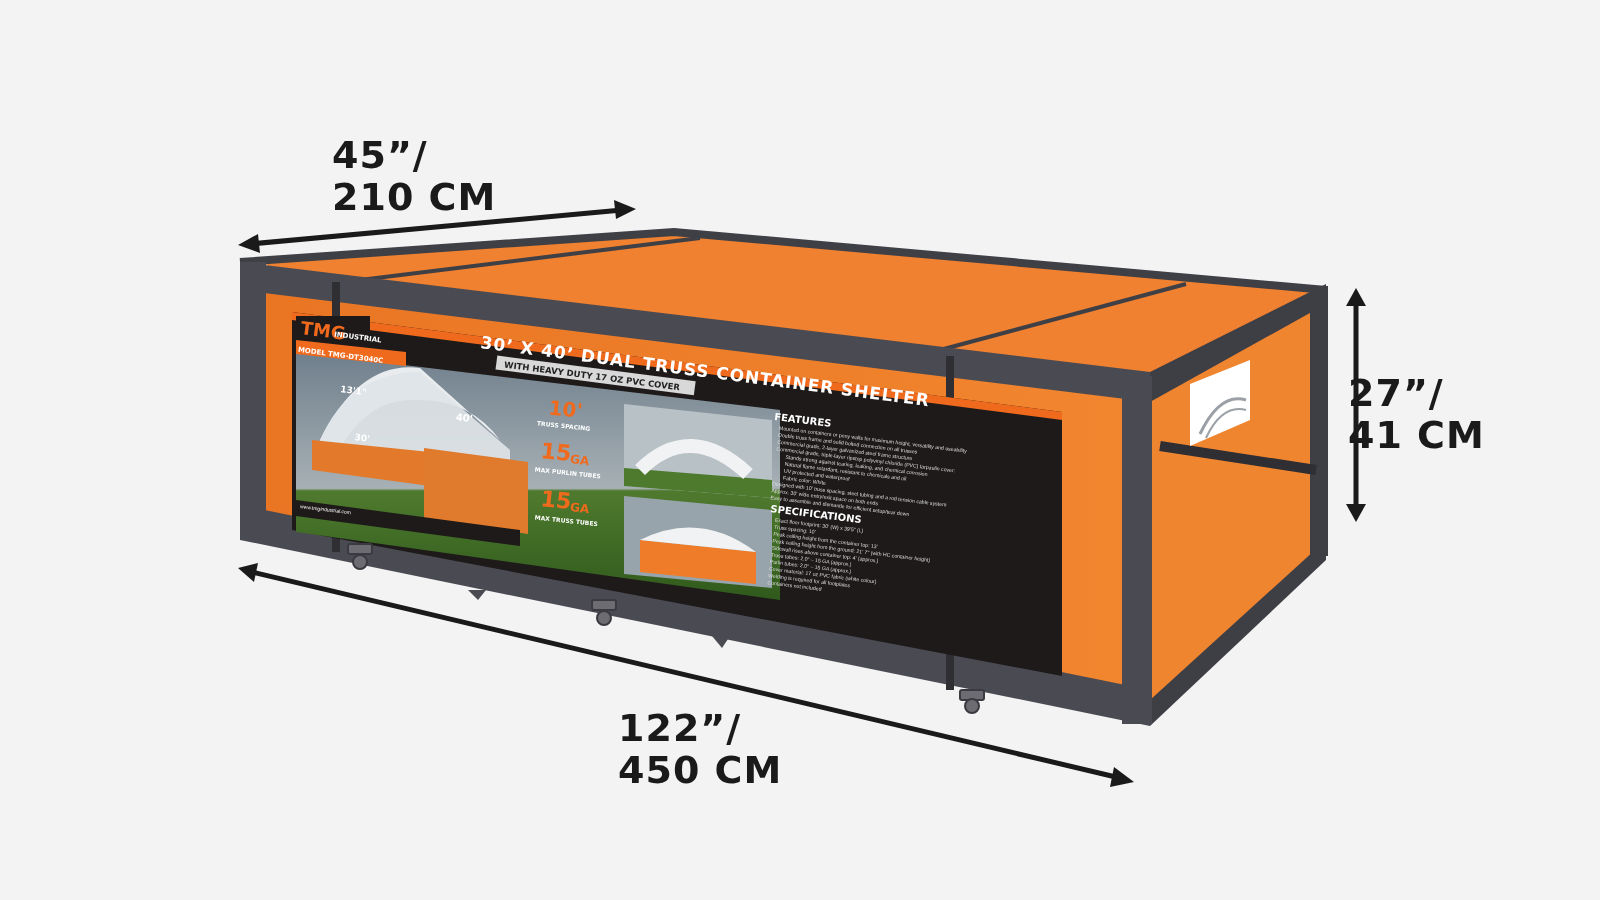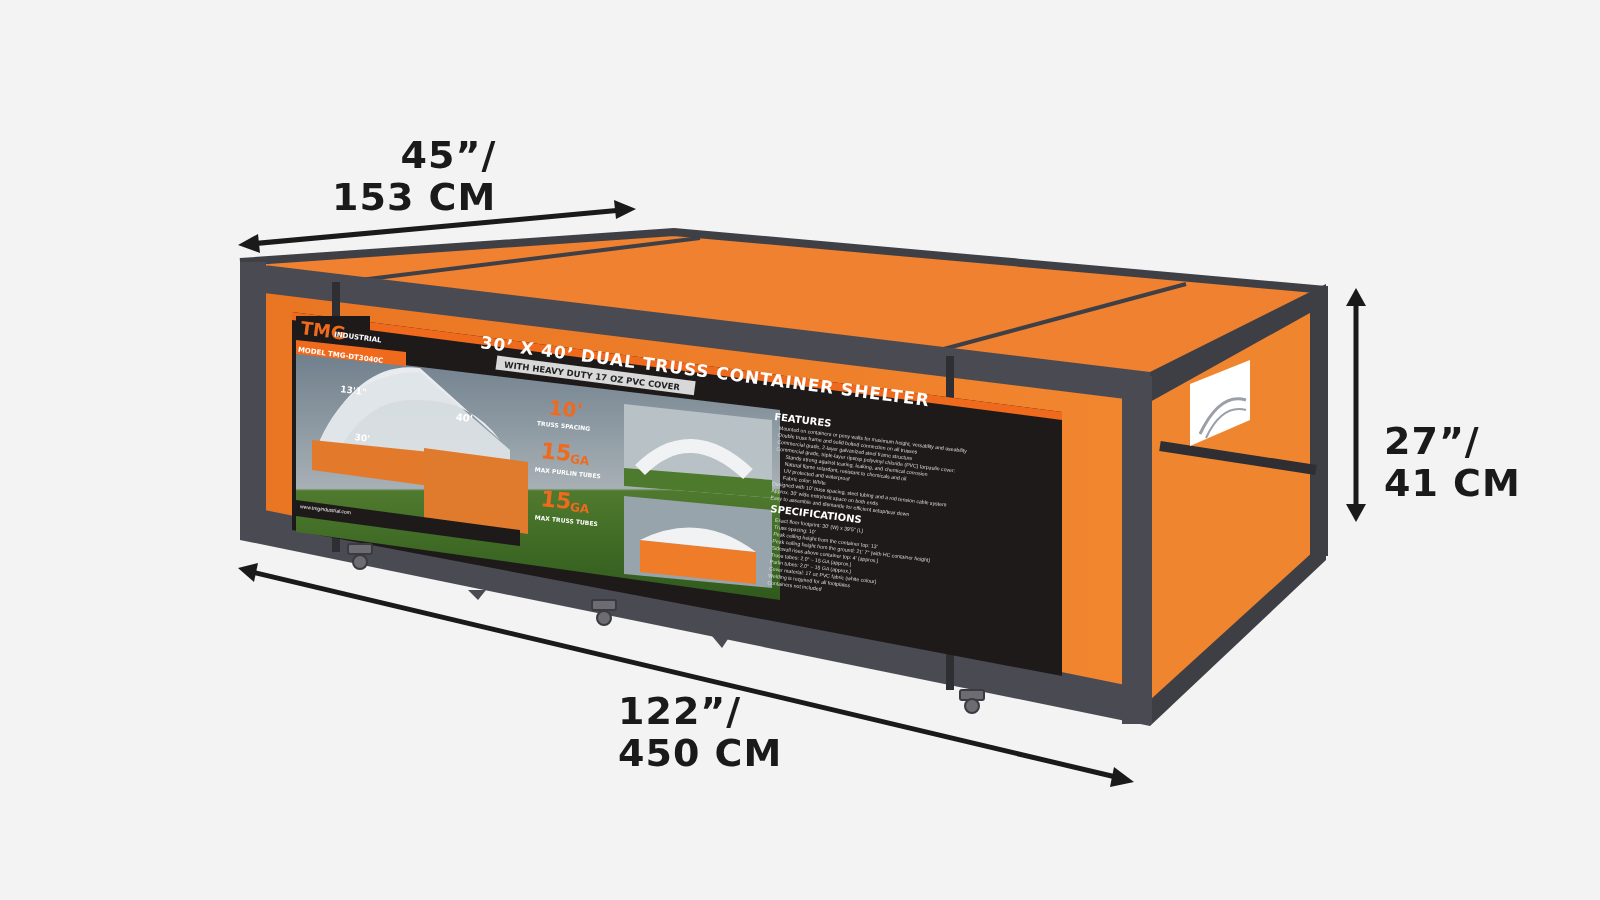--- a/index.html
+++ b/index.html
@@ -183,24 +183,24 @@
     <polygon points="1356,288 1346,306 1366,306" stroke="none"></polygon>
     <polygon points="1356,522 1346,504 1366,504" stroke="none"></polygon>
   </g>
   <g stroke="#1a1a1a" stroke-width="5" fill="#1a1a1a">
     <line x1="252" y1="572" x2="1120" y2="778"></line>
     <polygon points="238,568 258,563 254,582" stroke="none"></polygon>
     <polygon points="1134,782 1114,767 1110,787" stroke="none"></polygon>
   </g>
 </svg>
 
-<div class="dim-label" style="left:332px; top:134px;text-align:right;">
+<div class="dim-label" style="left:332px; top:134px;">
   <span>45”/</span>
-  <span>153 CM</span>
+  <span>210 CM</span>
 </div>
-<div class="dim-label" style="left:1384px; top:372px;margin-top:48px;">
+<div class="dim-label" style="left:1348px; top:372px;">
   <span>27”/</span>
   <span>41 CM</span>
 </div>
-<div class="dim-label" style="left:618px; top:690px;">
+<div class="dim-label" style="left:618px; top:707px;">
   <span>122”/</span>
   <span>450 CM</span>
 </div>
 
 </body></html>

